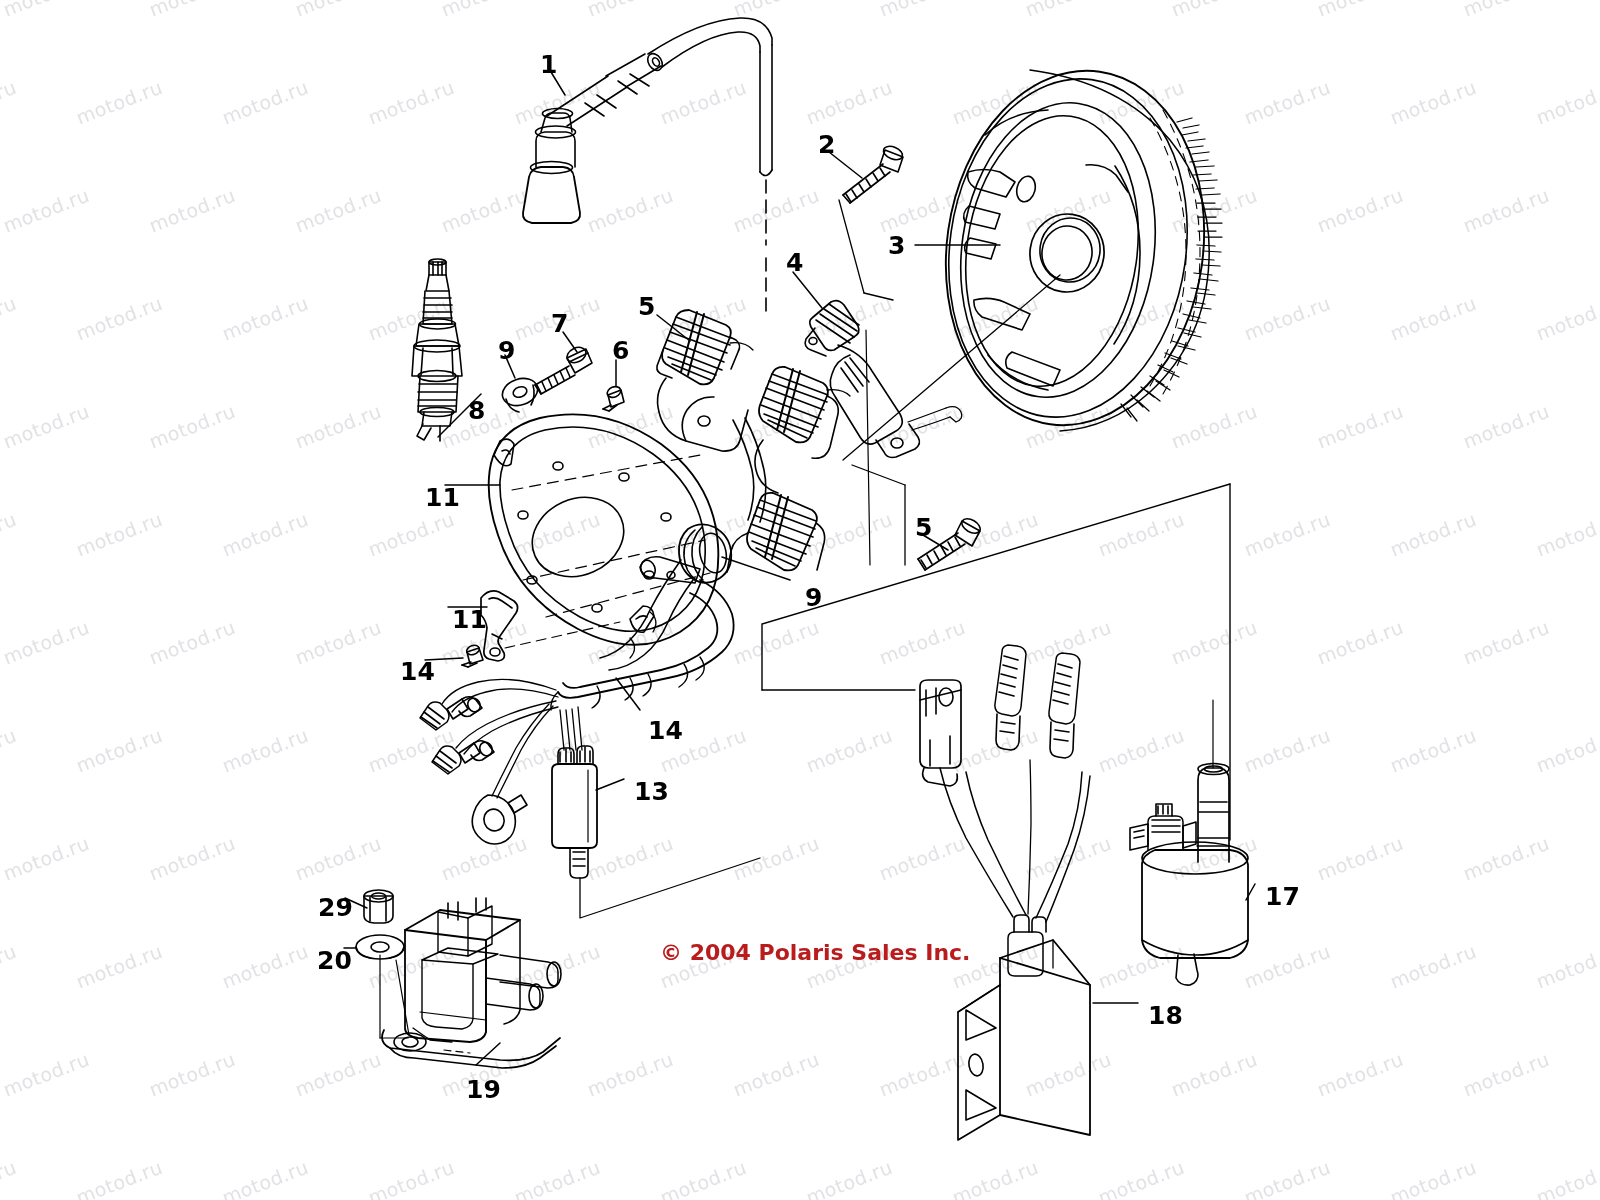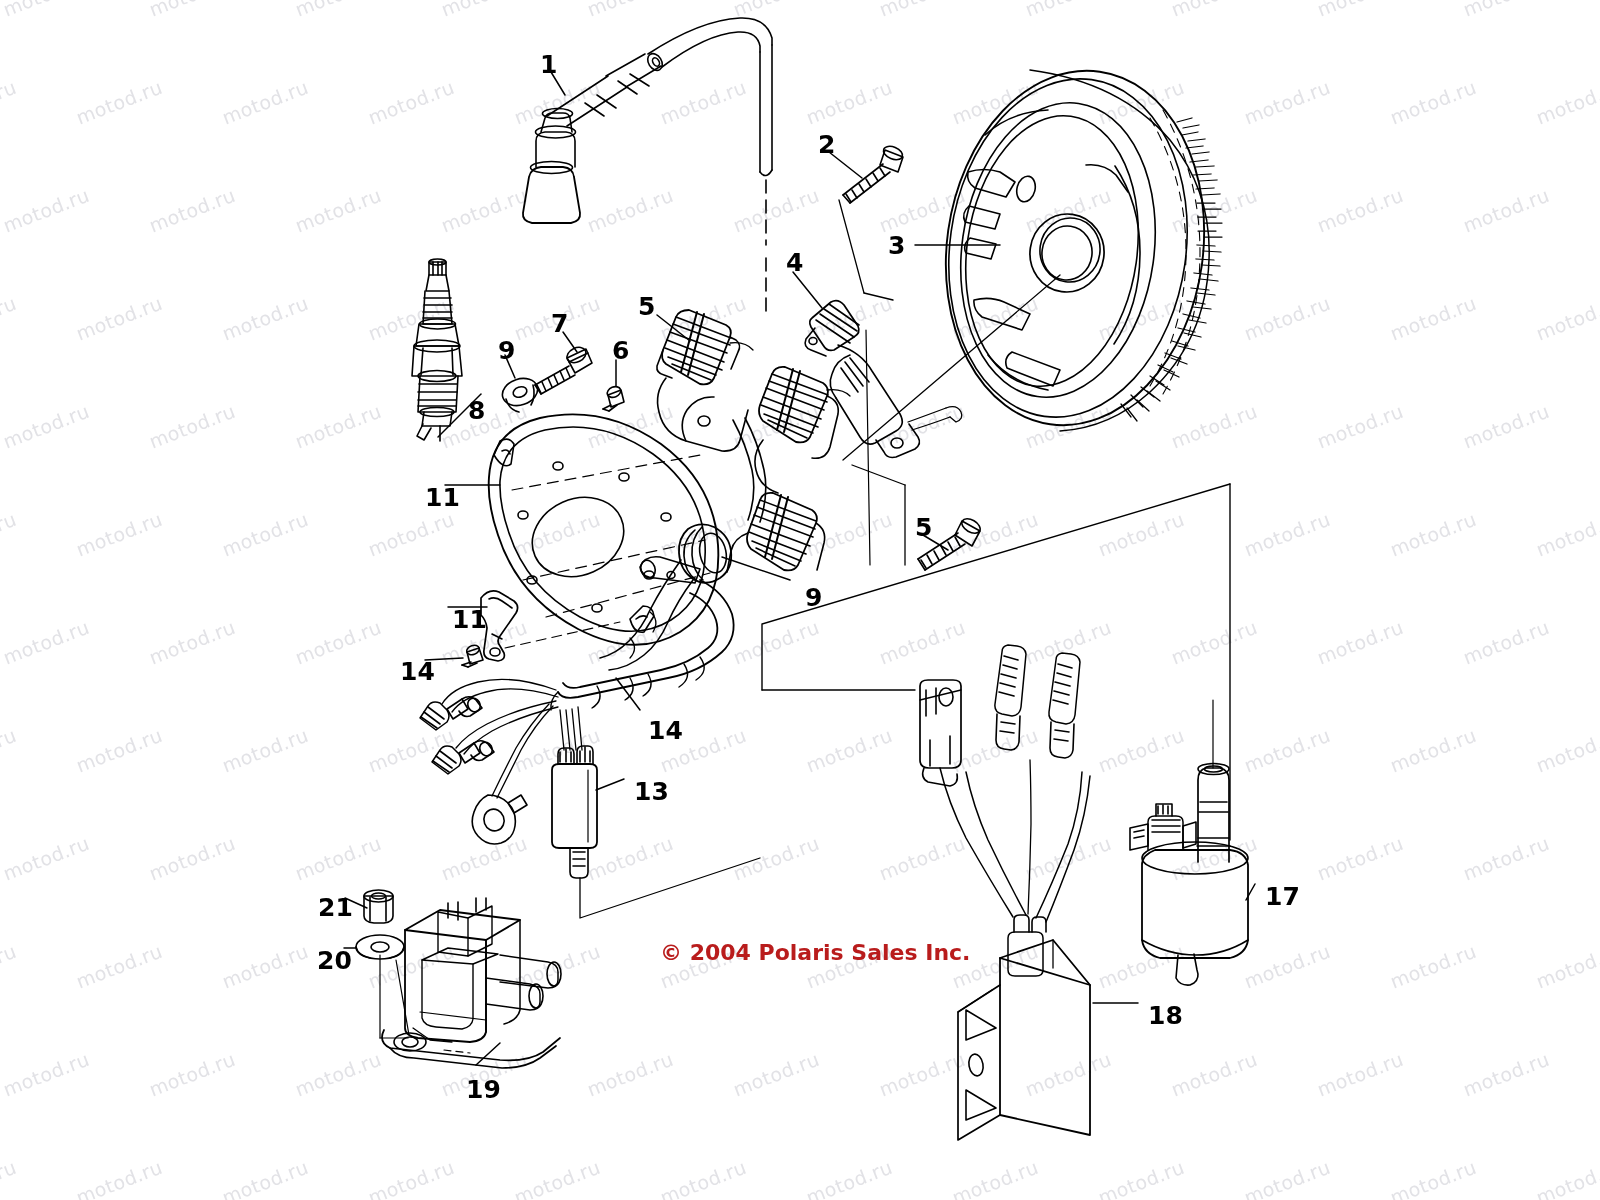--- a/index.html
+++ b/index.html
@@ -762,18 +762,18 @@
       <div class="callout" style="left: 420px; top: 607px; margin-left: 32px;">11</div>
       <div class="callout" style="left: 400px; top: 659px;">14</div>
       <div class="callout" style="left: 634px; top: 779px;">13</div>
       <div class="callout" style="left: 648px; top: 718px; text-align: right;">14</div>
       <div class="callout" style="left: 805px; top: 585px;">9</div>
       <div class="callout" style="left: 915px; top: 515px;">5</div>
       <div class="callout" style="left: 1265px; top: 884px;">17</div>
       <div class="callout" style="left: 1148px; top: 1003px;">18</div>
       <div class="callout" style="left: 466px; top: 1077px;">19</div>
       <div class="callout" style="left: 317px; top: 948px;">20</div>
-      <div class="callout" style="left: 318px; top: 895px;">21</div>
+      <div class="callout" style="left: 318px; top: 895px;">29</div>
     </div>
 
   <div id="copyright">© 2004 Polaris Sales Inc.</div>
 
 </div>
 
 </body></html>

